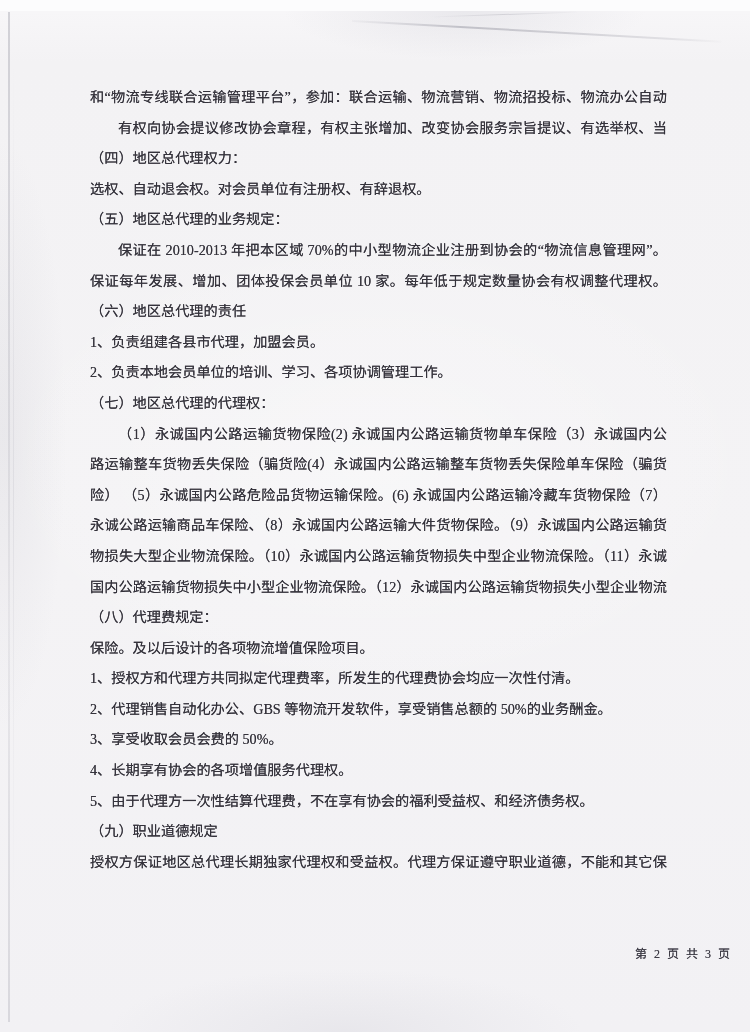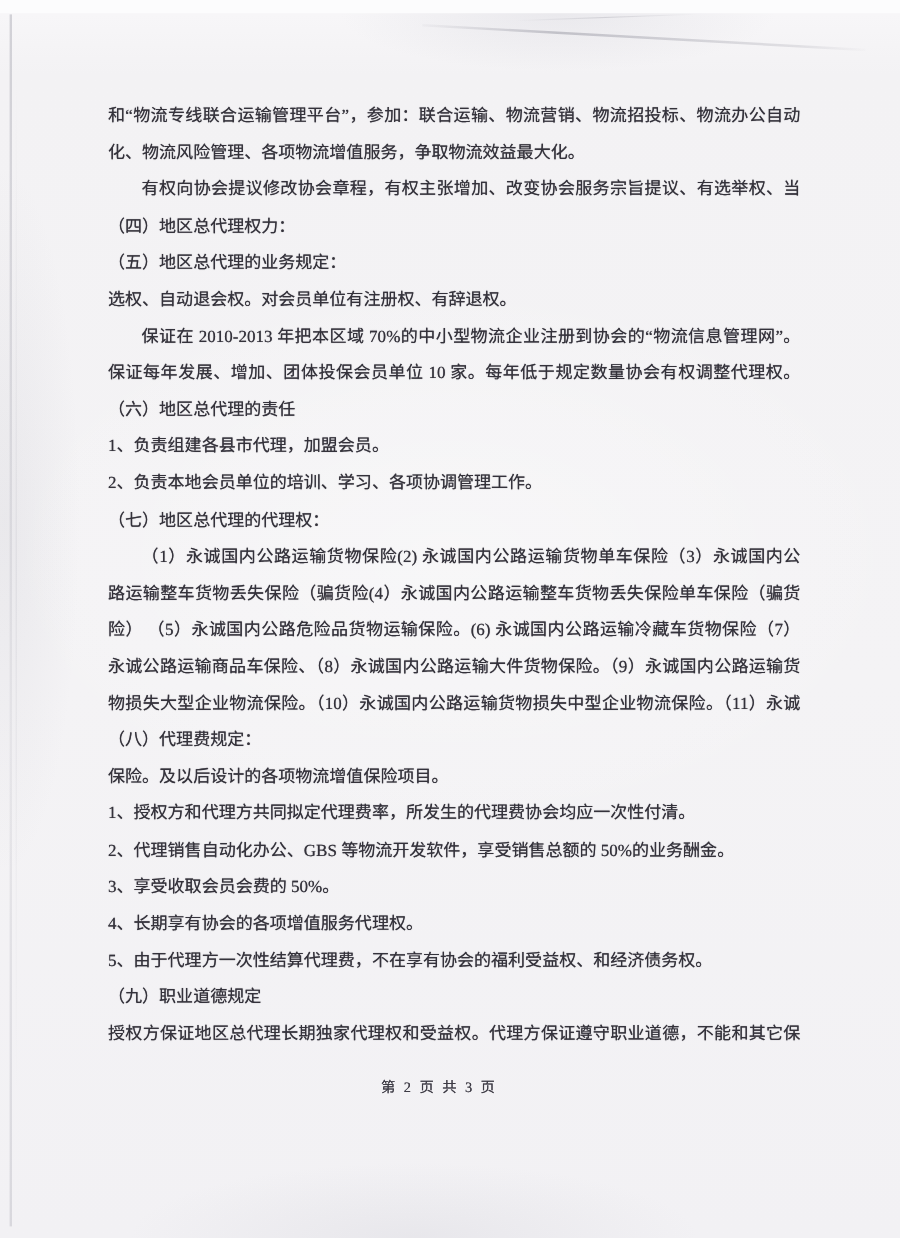--- a/index.html
+++ b/index.html
@@ -75,58 +75,58 @@
     text-align: justify;
     text-align-last: justify;
     text-justify: inter-character;
     overflow: hidden;
   }
   .line.indent {
     text-indent: 28px;
   }
   .footer {
     position: absolute;
-    top: 896px;
+    top: 944px;
     left: 0;
     width: 732px;
-    text-align: center;
+    text-align: right;
     font-size: 12px;
     letter-spacing: 2px;
     color: #3d3b45;
     text-shadow: 0 0 0.5px rgba(61,59,69,0.8);
   }
 </style>
 </head>
 <body>
 
 <div class="scan">
   <div class="top-strip"></div>
   <div class="paper-edge-left"></div>
   <div class="paper-edge-left-2"></div>
   <div class="crease-top"></div>
   <div class="crease-top-2"></div>
 
   <div class="content">
     <div class="line j">和“物流专线联合运输管理平台”，参加：联合运输、物流营销、物流招投标、物流办公自动</div>
-    <div class="line">化、物流风险管理、各项物流增值服务，争取物流效益最大化。</div>
     <div class="line j indent">有权向协会提议修改协会章程，有权主张增加、改变协会服务宗旨提议、有选举权、当</div>
     <div class="line">（四）地区总代理权力：</div>
+    <div class="line">选权、自动退会权。对会员单位有注册权、有辞退权。</div>
     <div class="line">（五）地区总代理的业务规定：</div>
-    <div class="line">选权、自动退会权。对会员单位有注册权、有辞退权。</div>
     <div class="line j indent">保证在 2010-2013 年把本区域 70%的中小型物流企业注册到协会的“物流信息管理网”。</div>
     <div class="line j">保证每年发展、增加、团体投保会员单位 10 家。每年低于规定数量协会有权调整代理权。</div>
     <div class="line">（六）地区总代理的责任</div>
     <div class="line">1、负责组建各县市代理，加盟会员。</div>
     <div class="line">2、负责本地会员单位的培训、学习、各项协调管理工作。</div>
     <div class="line">（七）地区总代理的代理权：</div>
     <div class="line j indent">（1）永诚国内公路运输货物保险(2) 永诚国内公路运输货物单车保险（3）永诚国内公</div>
     <div class="line j">路运输整车货物丢失保险（骗货险(4）永诚国内公路运输整车货物丢失保险单车保险（骗货</div>
     <div class="line j">险） （5）永诚国内公路危险品货物运输保险。(6) 永诚国内公路运输冷藏车货物保险（7）</div>
     <div class="line j">永诚公路运输商品车保险、（8）永诚国内公路运输大件货物保险。（9）永诚国内公路运输货</div>
     <div class="line j">物损失大型企业物流保险。（10）永诚国内公路运输货物损失中型企业物流保险。（11）永诚</div>
+    <div class="line j">国内公路运输货物损失中小型企业物流保险。（12）永诚国内公路运输货物损失小型企业物流</div>
     <div class="line">（八）代理费规定：</div>
     <div class="line">保险。及以后设计的各项物流增值保险项目。</div>
     <div class="line">1、授权方和代理方共同拟定代理费率，所发生的代理费协会均应一次性付清。</div>
     <div class="line">2、代理销售自动化办公、GBS 等物流开发软件，享受销售总额的 50%的业务酬金。</div>
     <div class="line">3、享受收取会员会费的 50%。</div>
     <div class="line">4、长期享有协会的各项增值服务代理权。</div>
     <div class="line">5、由于代理方一次性结算代理费，不在享有协会的福利受益权、和经济债务权。</div>
     <div class="line">（九）职业道德规定</div>
     <div class="line j">授权方保证地区总代理长期独家代理权和受益权。代理方保证遵守职业道德，不能和其它保</div>
   </div>

